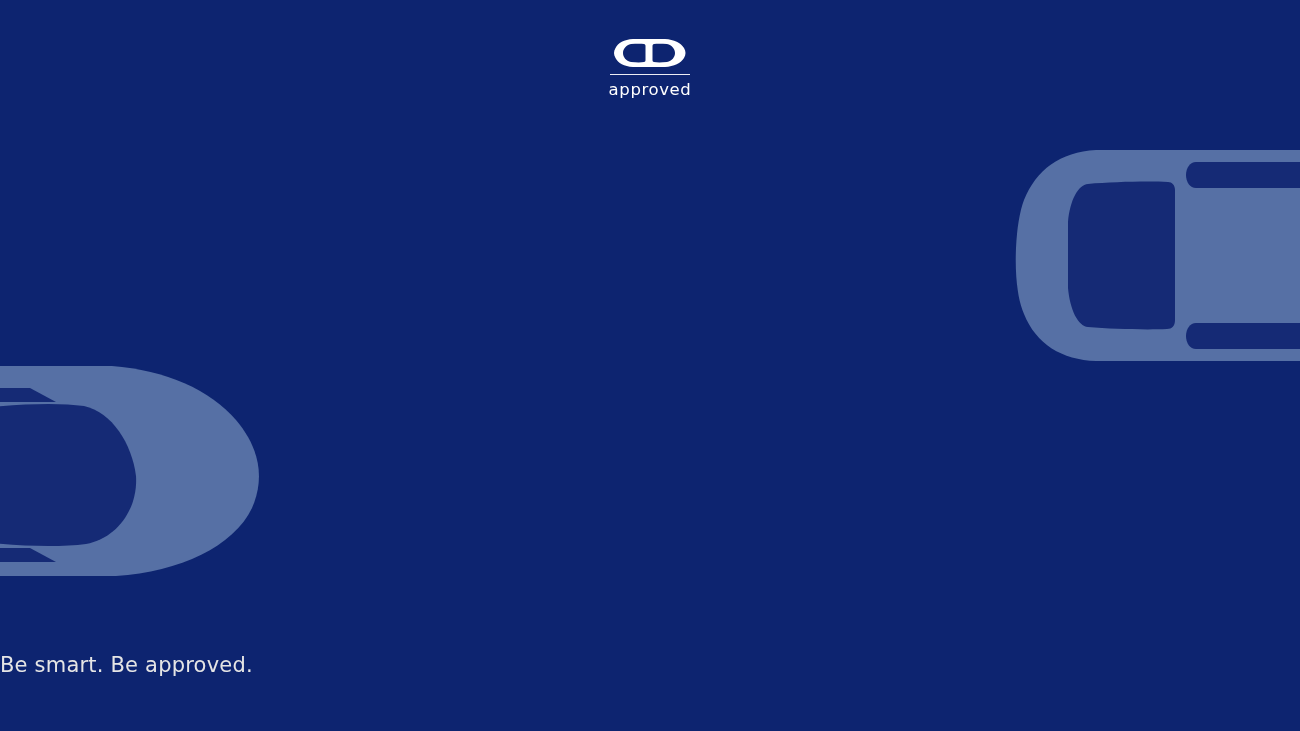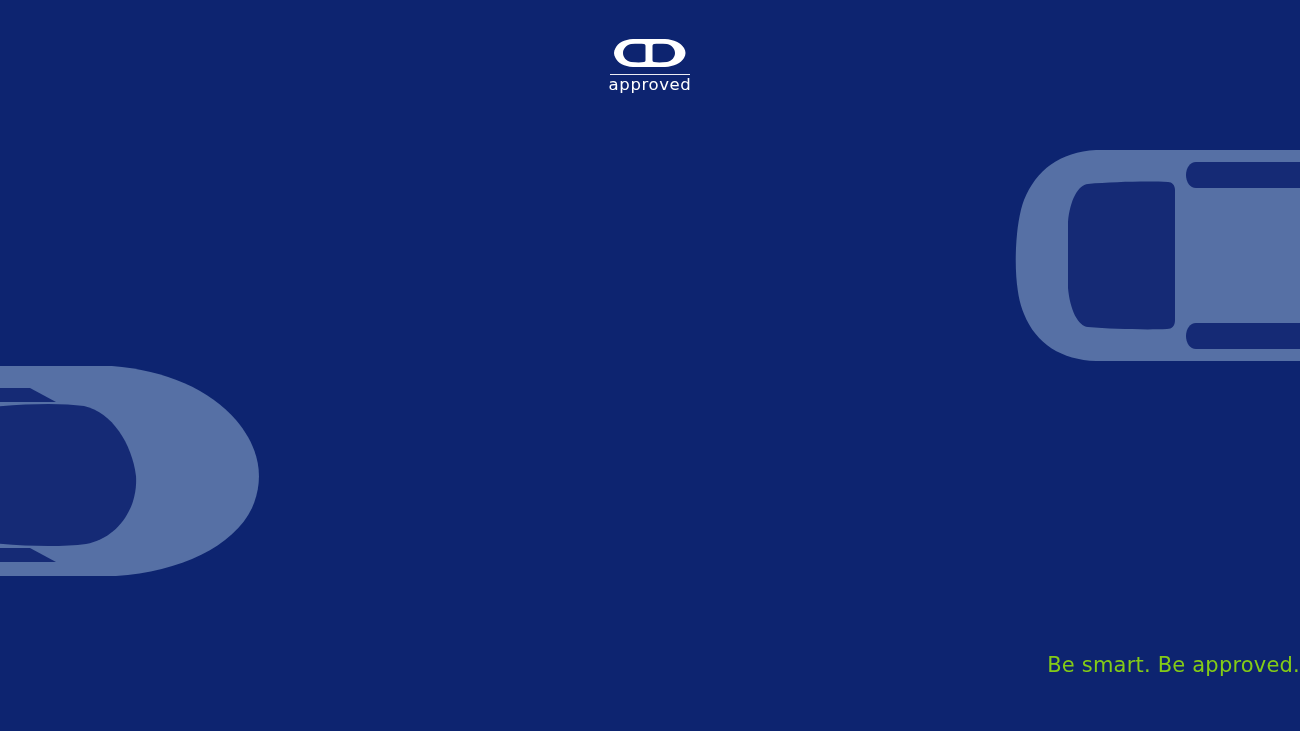--- a/index.html
+++ b/index.html
@@ -33,20 +33,21 @@
     align-items:center;
   }
   #logo-car { display:block; width:74px; height:30px; }
   #logo-rule {
     width:80px; height:1px;
     background:#ffffff;
     margin-top:6px;
     opacity:.92;
   }
   #logo-word {
+    margin-top:5px;
     color:#ffffff;
     font-size:16.5px;
     letter-spacing:0.6px;
     font-weight:400;
     font-family:"DejaVu Sans", sans-serif;
   }
 
   
   #headline {
     position:absolute;
@@ -67,22 +68,22 @@
     display:block;
     white-space:nowrap;
     transform:scaleX(0.86);
   }
 
   
   #tagline {
     position:absolute;
     left:0; right:0;
     top:653px;
-    text-align:right;
-    color:#84cc16;
+    text-align:left;
+    color:#e5e5e5;
     font-size:21px;
     letter-spacing:0.2px;
     font-weight:400;
     font-family:"DejaVu Sans", sans-serif;
   }
 </style>
 </head>
 <body>
 
 <div id="stage">

